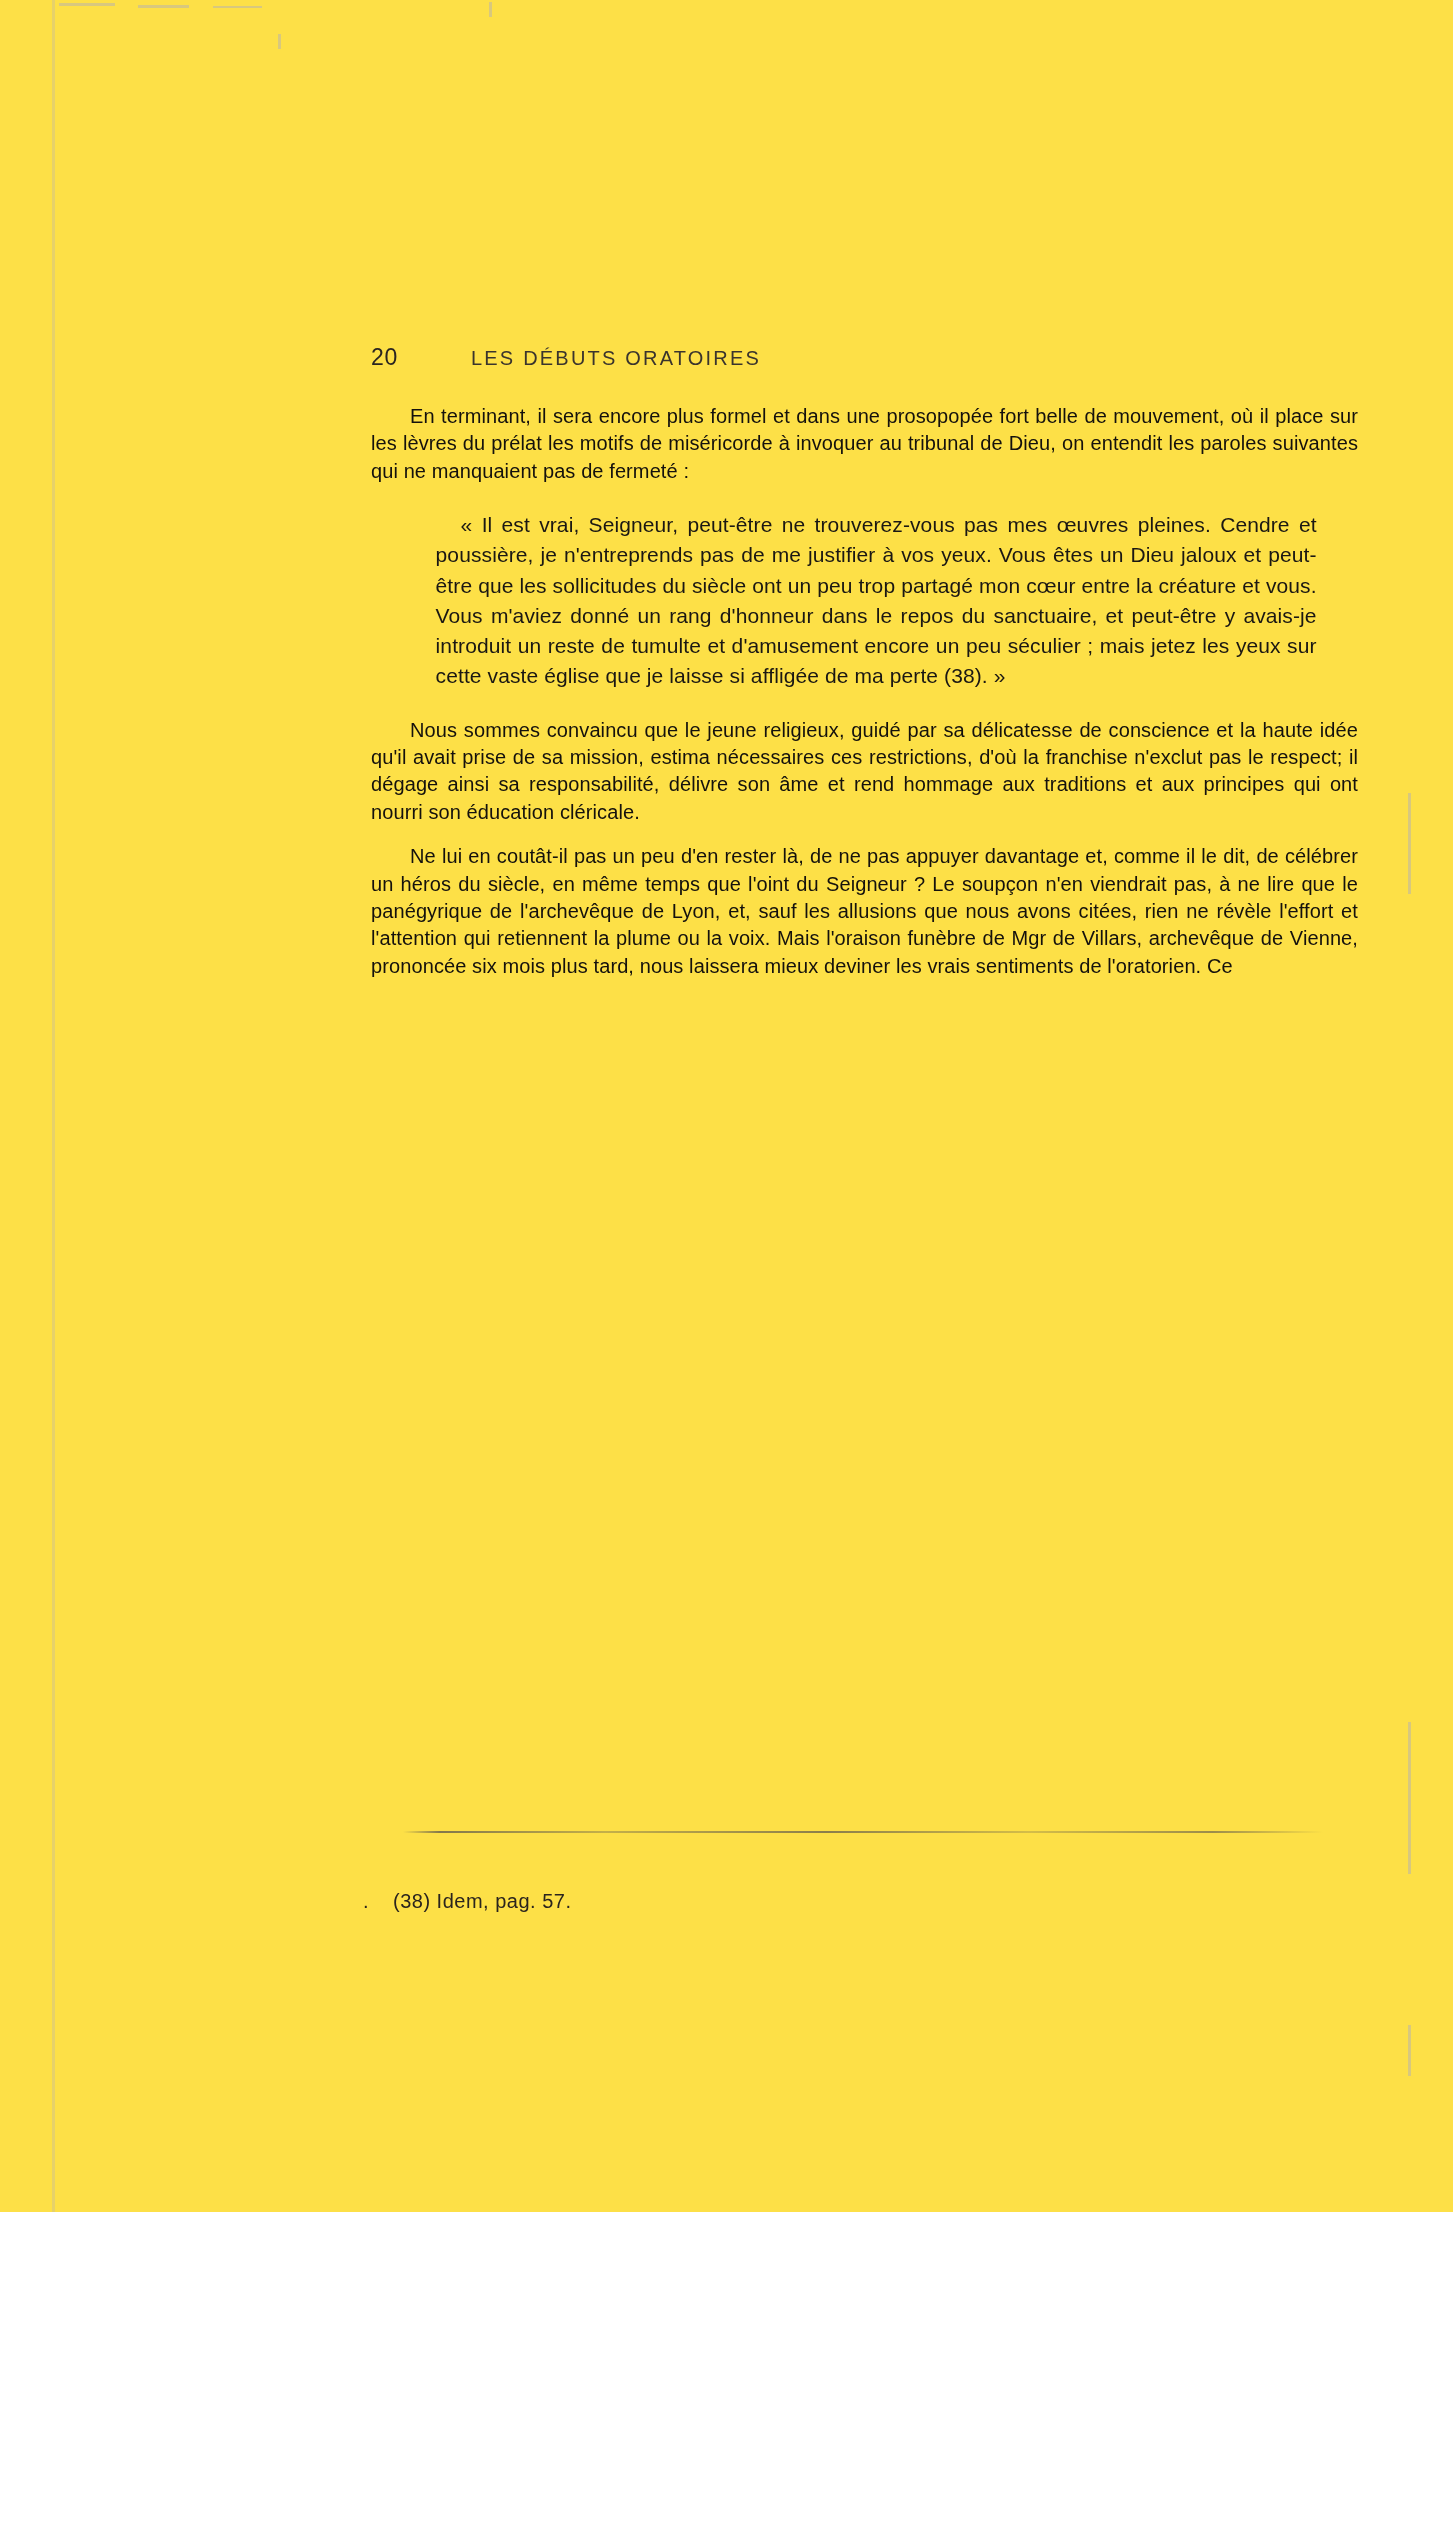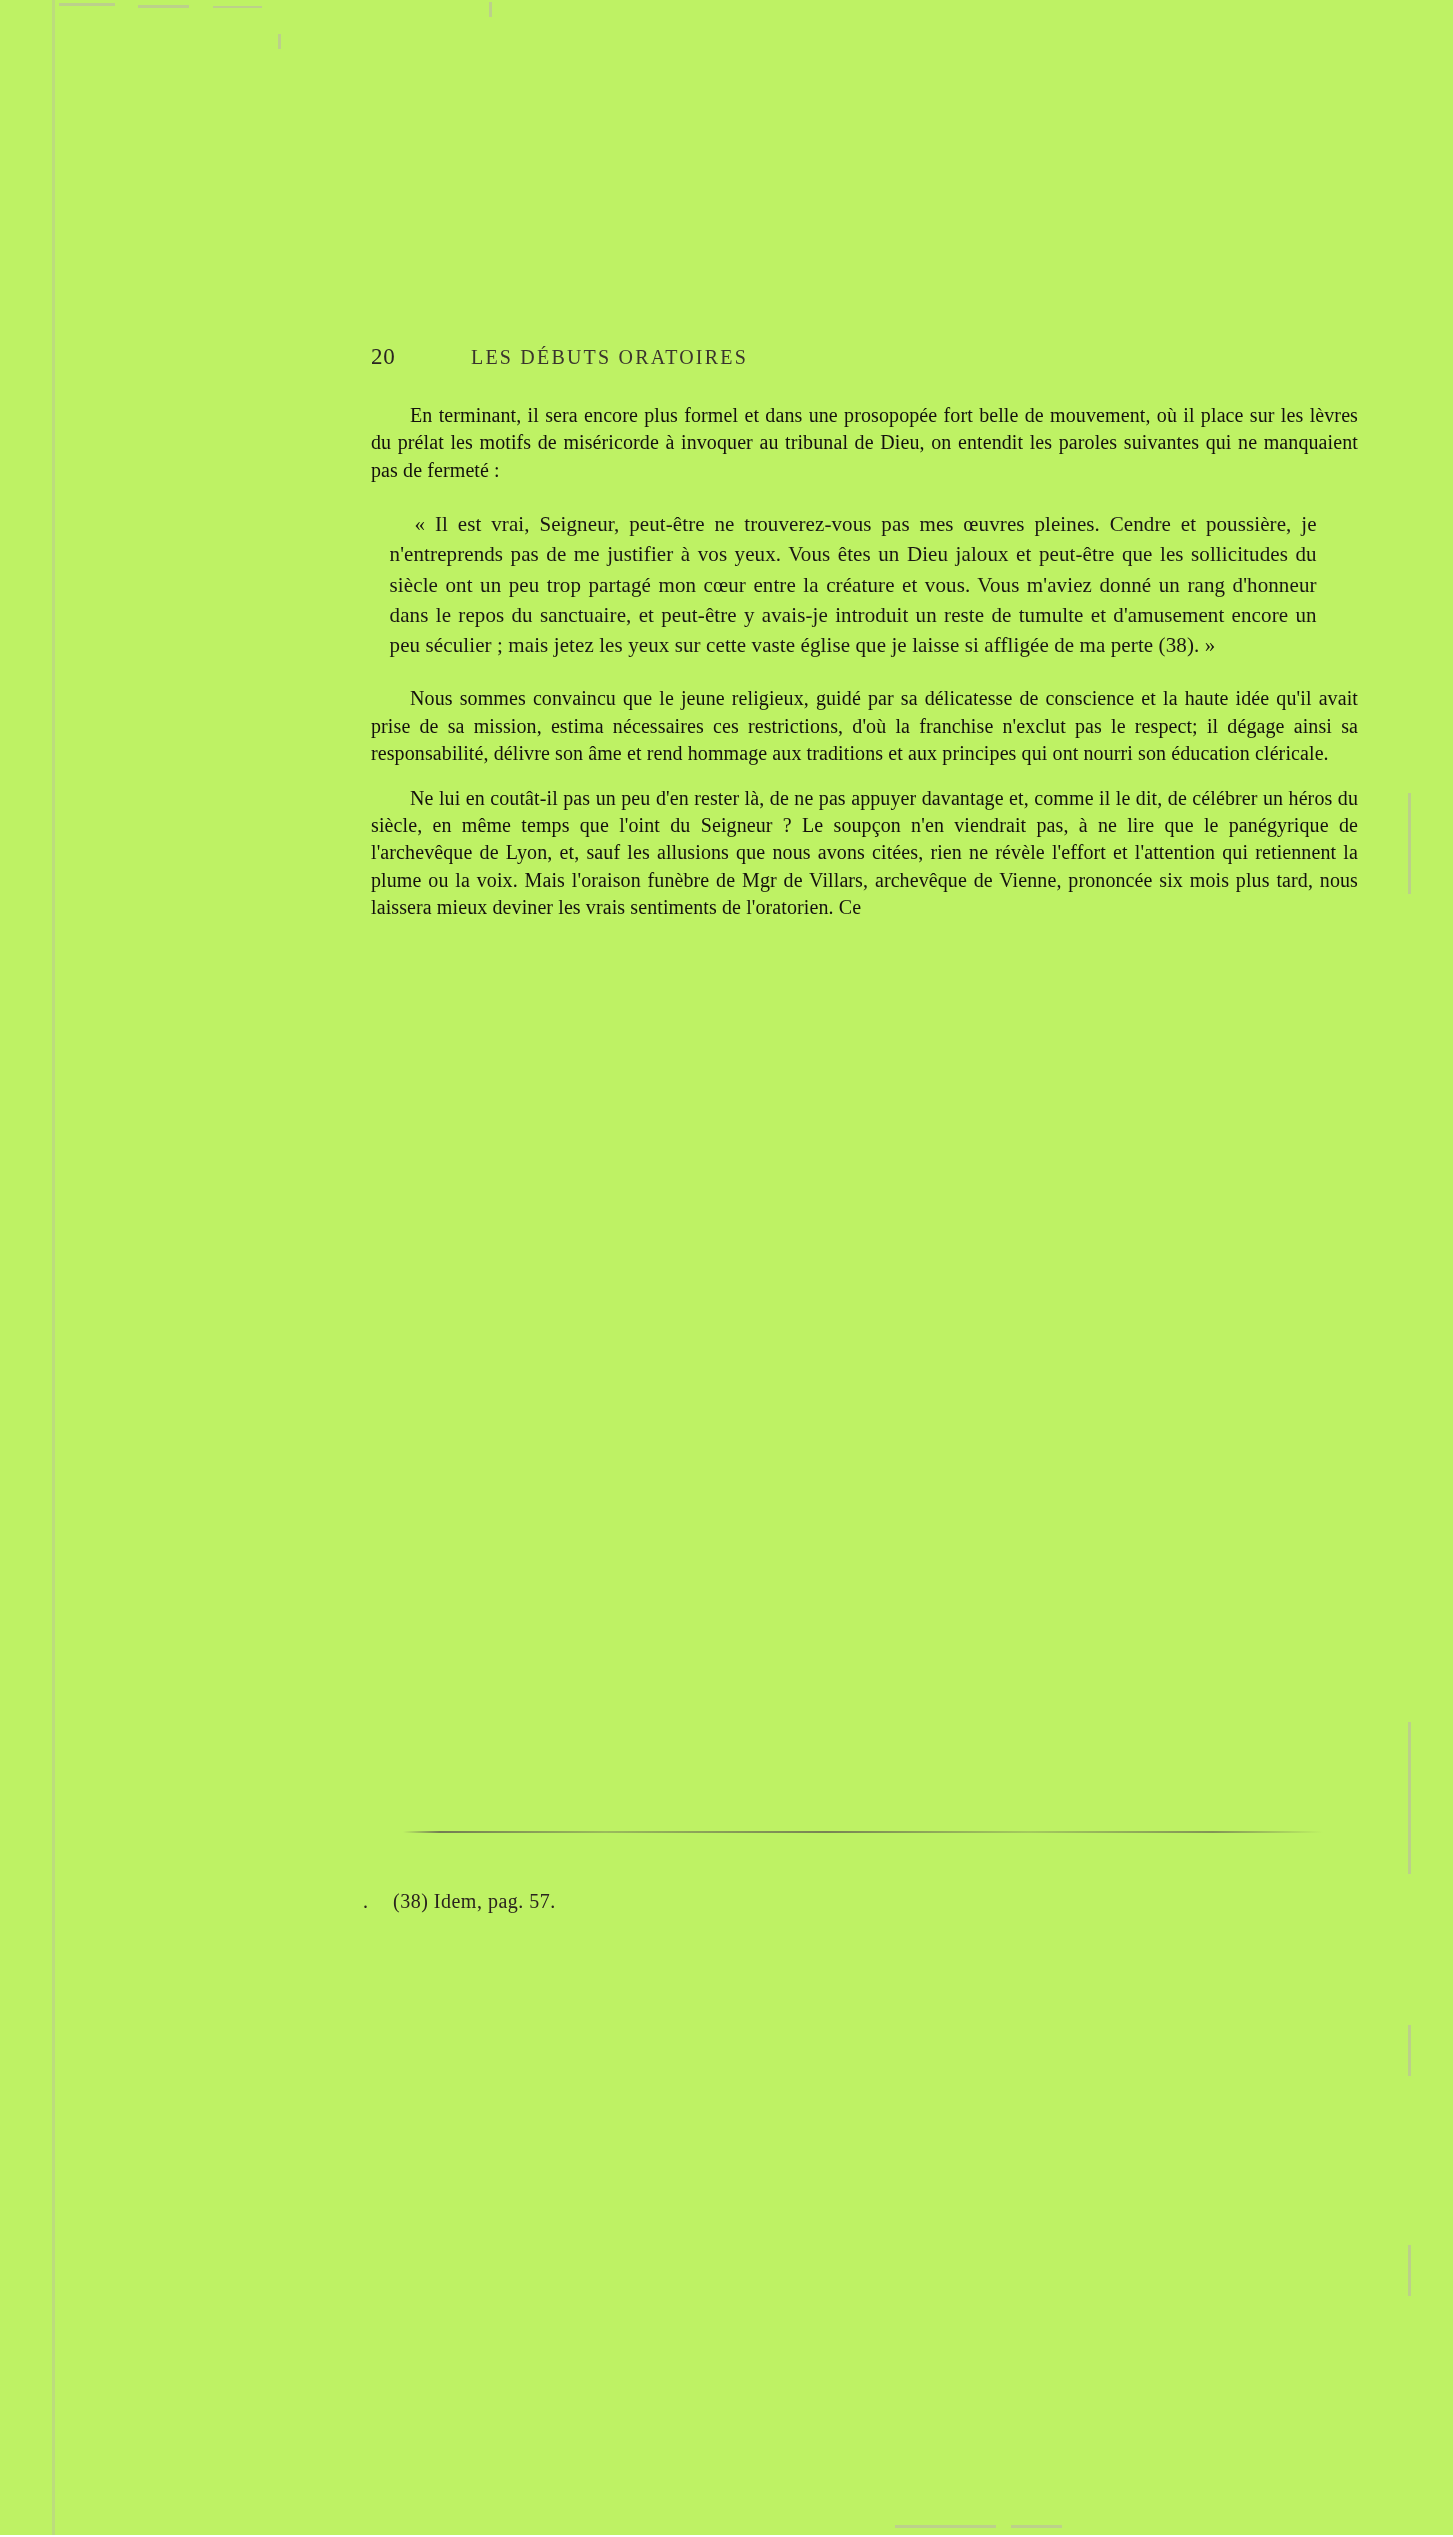--- a/index.html
+++ b/index.html
@@ -3,24 +3,24 @@
 <meta charset="utf-8">
 <style>
   html, body {
     margin: 0;
     padding: 0;
     background: #ffffff;
   }
   .page {
     position: relative;
     width: 1453px;
-    height: 2535px;
-    background: #bef264;
+    height: 2212px;
+    background: #fde047;
     overflow: hidden;
-    font-family: Liberation Serif, serif;
+    font-family: Liberation Sans, sans-serif;
     color: #16130f;
   }
 
   
   .scan-mark {
     position: absolute;
     background: #b9b4ab;
     opacity: 0.55;
   }
 
@@ -68,20 +68,21 @@
   .quote {
     margin: 25px 0 25px 18.6px;
     width: 927px;
   }
   .quote p {
     font-size: 21px;
     line-height: 1.44;
     text-align: justify;
     text-indent: 25px;
     color: #1a1713;
+    margin-left: 46px;
   }
 
   .rule {
     position: absolute;
     left: 403px;
     top: 1831px;
     width: 920px;
     height: 1.7px;
     background: linear-gradient(90deg,
         rgba(90,85,78,0) 0%,

